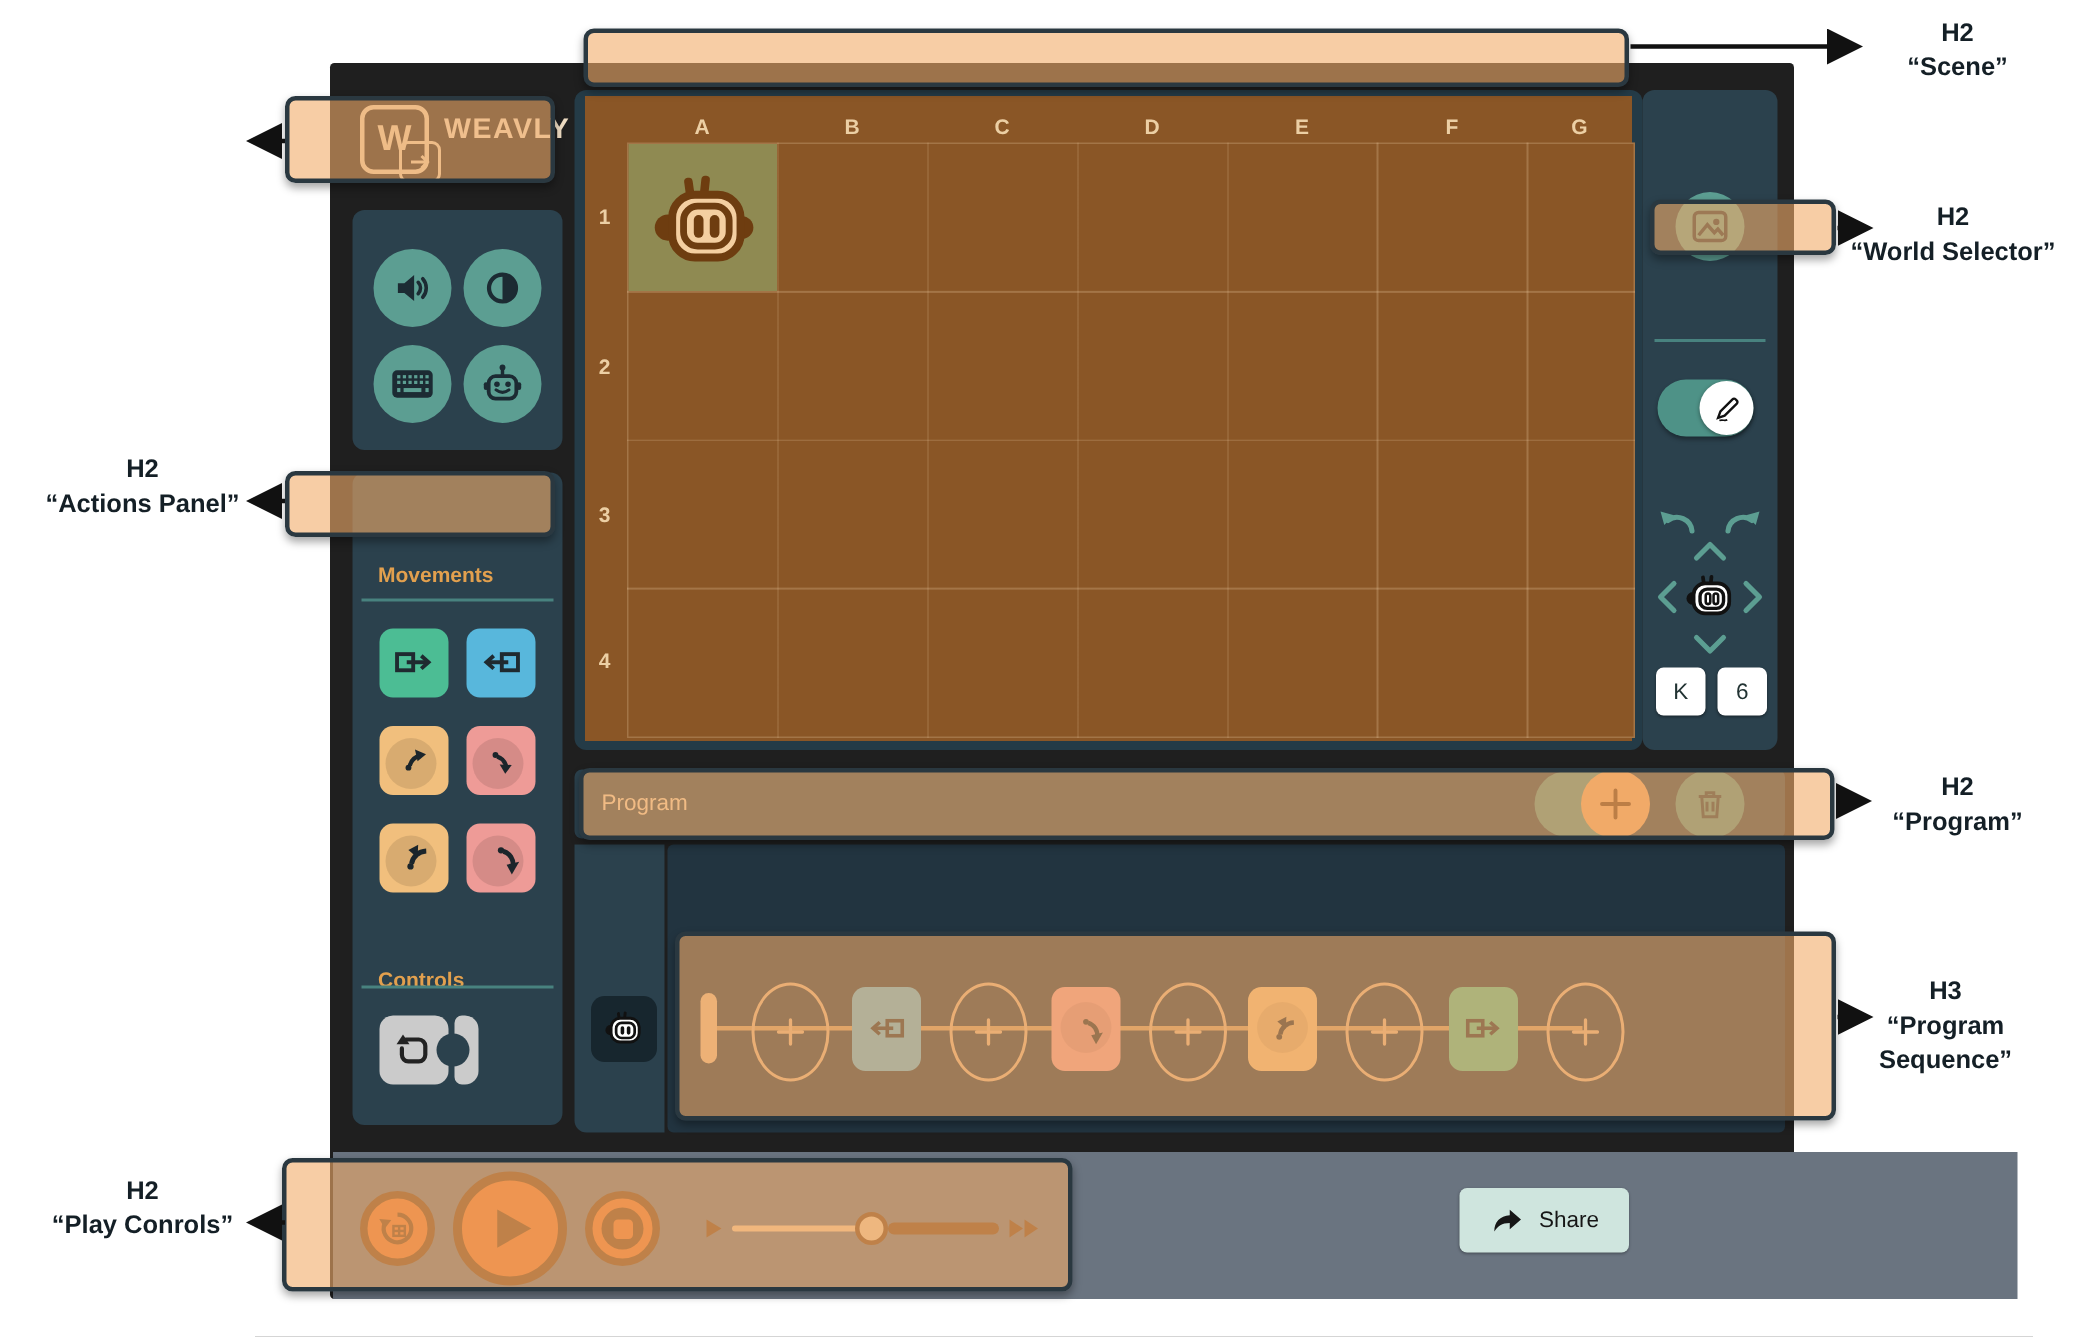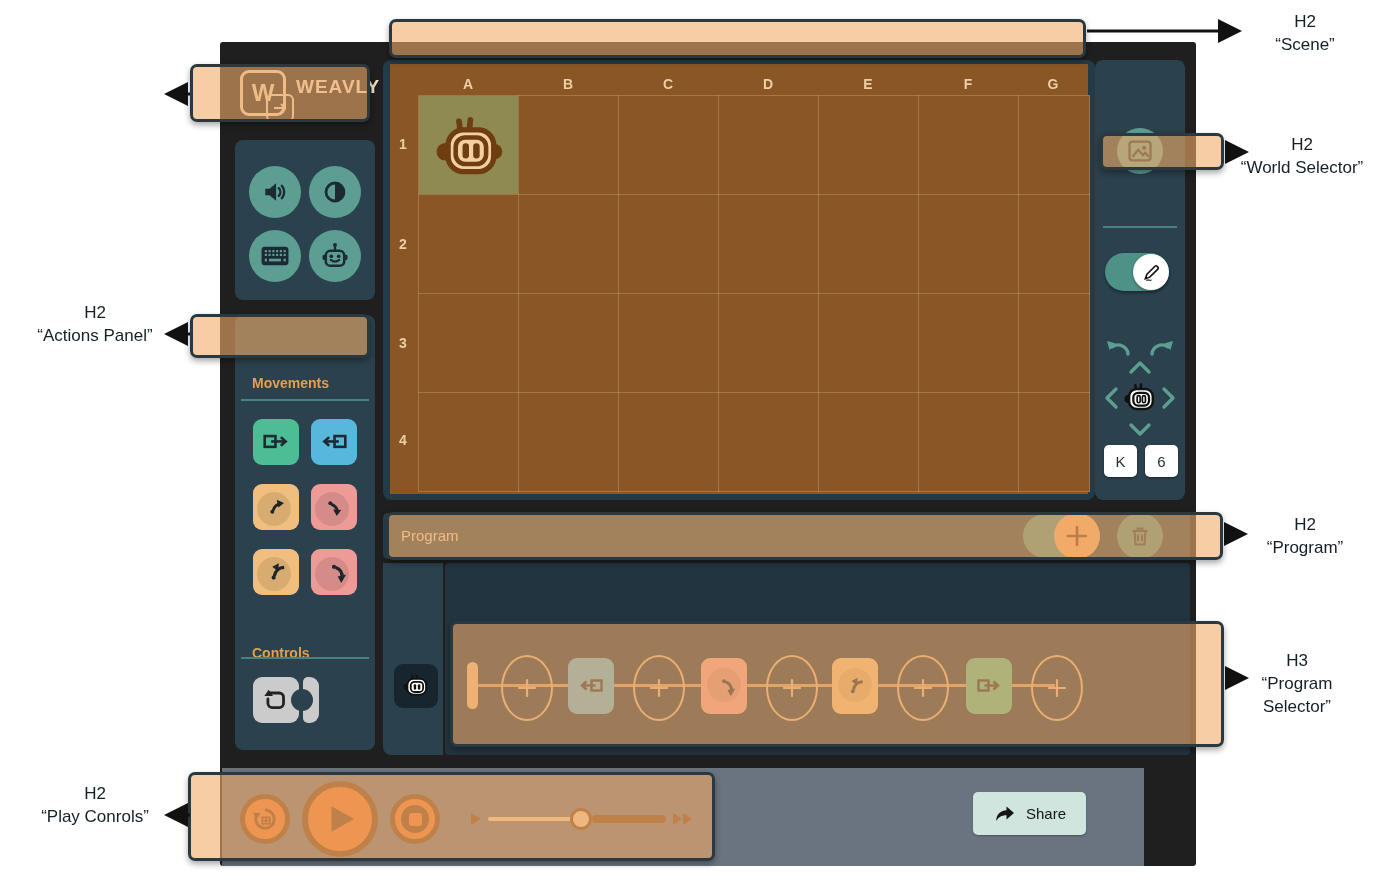--- a/index.html
+++ b/index.html
@@ -3,21 +3,21 @@
 <meta charset="utf-8">
 <style>
   html,body{margin:0;padding:0;background:#fff;font-family:"Liberation Sans",sans-serif;}
   .canvas{position:relative;width:1396px;height:891px;background:#fff;overflow:hidden;}
   .abs{position:absolute;}
   .app{left:220px;top:42px;width:976px;height:824px;background:#1f1f1f;border-radius:3px;}
   .panel{background:#2b414d;border-radius:8px;}
   
   .hl{background:rgba(242,172,105,0.60);border:3px solid #2a3840;border-radius:7px;
       box-shadow:0 3px 6px rgba(0,0,0,0.35);z-index:5;}
-  .lbl{z-index:6;color:#141f26;font-size:17px;font-weight:400;text-align:center;line-height:1.35;}
+  .lbl{z-index:6;color:#141f26;font-size:17px;font-weight:700;text-align:center;line-height:1.35;}
   .arrowsvg{left:0;top:0;z-index:6;pointer-events:none;}
   
   .iconcircle{width:52px;height:52px;border-radius:50%;background:#5c9e92;display:flex;align-items:center;justify-content:center;}
   .sechead{color:#e2a04e;font-size:14px;font-weight:700;}
   .divider{height:2px;background:#48827f;}
   .mvbtn{width:46px;height:46px;border-radius:9px;display:flex;align-items:center;justify-content:center;position:absolute;}
   .shade{position:absolute;width:34px;height:34px;border-radius:50%;background:rgba(0,0,0,0.10);left:4px;top:8px;}
   
   .gridtext{color:#eccfa4;font-size:14px;font-weight:700;text-align:center;}
   .cells{background-color:#8a5626;
@@ -342,21 +342,21 @@
       <path d="M8.5 11.5h13" stroke="#1f2a30" stroke-width="2.4" fill="none"></path>
       <path d="M17.5 7.5l4.5 4-4.5 4" stroke="#1f2a30" stroke-width="2.4" fill="none"></path>
     </svg>
   </div>
   <div class="abs pluscirc" style="left:1031px;top:655px;">
     <svg width="20" height="20" viewBox="0 0 20 20">
         <path d="M10 2v16M2 10h16" stroke="#dfb285" stroke-width="2.2" stroke-linecap="round"></path>
       </svg>
   </div>
 
-  <div class="abs" style="left:222px;top:768px;width:922px;height:98px;background:#6a7480;">
+  <div class="abs" style="left:222px;top:768px;width:1123px;height:98px;background:#6a7480;">
     <div class="abs roundbtn" style="left:18px;top:26px;width:50px;height:50px;">
       <svg width="26" height="26" viewBox="0 0 24 24">
         <path d="M12 3.5a8.5 8.5 0 1 1-8 5.6" fill="none" stroke="#73431a" stroke-width="2.6"></path>
         <polygon points="0.8,6.2 8.2,6.8 4.2,12" fill="#73431a"></polygon>
         <rect x="9.5" y="10.5" width="7" height="6" fill="none" stroke="#73431a" stroke-width="1.5"></rect>
         <line x1="13" y1="10.5" x2="13" y2="16.5" stroke="#73431a" stroke-width="1.5"></line>
         <line x1="9.5" y1="13.5" x2="16.5" y2="13.5" stroke="#73431a" stroke-width="1.5"></line>
       </svg>
     </div>
     <div class="abs roundbtn" style="left:80px;top:13px;width:76px;height:76px;border-width:6px;">
@@ -427,16 +427,16 @@
   <div class="abs lbl" style="left:1212px;top:134px;width:180px;">
     <div>H2</div>
     <div>“World Selector”</div>
   </div>
   <div class="abs lbl" style="left:1245px;top:514px;width:120px;">
     <div>H2</div>
     <div>“Program”</div>
   </div>
   <div class="abs lbl" style="left:1238px;top:650px;width:118px;">
     <div>H3</div>
-    <div>“Program Selector”</div>
+    <div>“Program Sequence”</div>
   </div>
 
 </div>
 
 </body></html>

